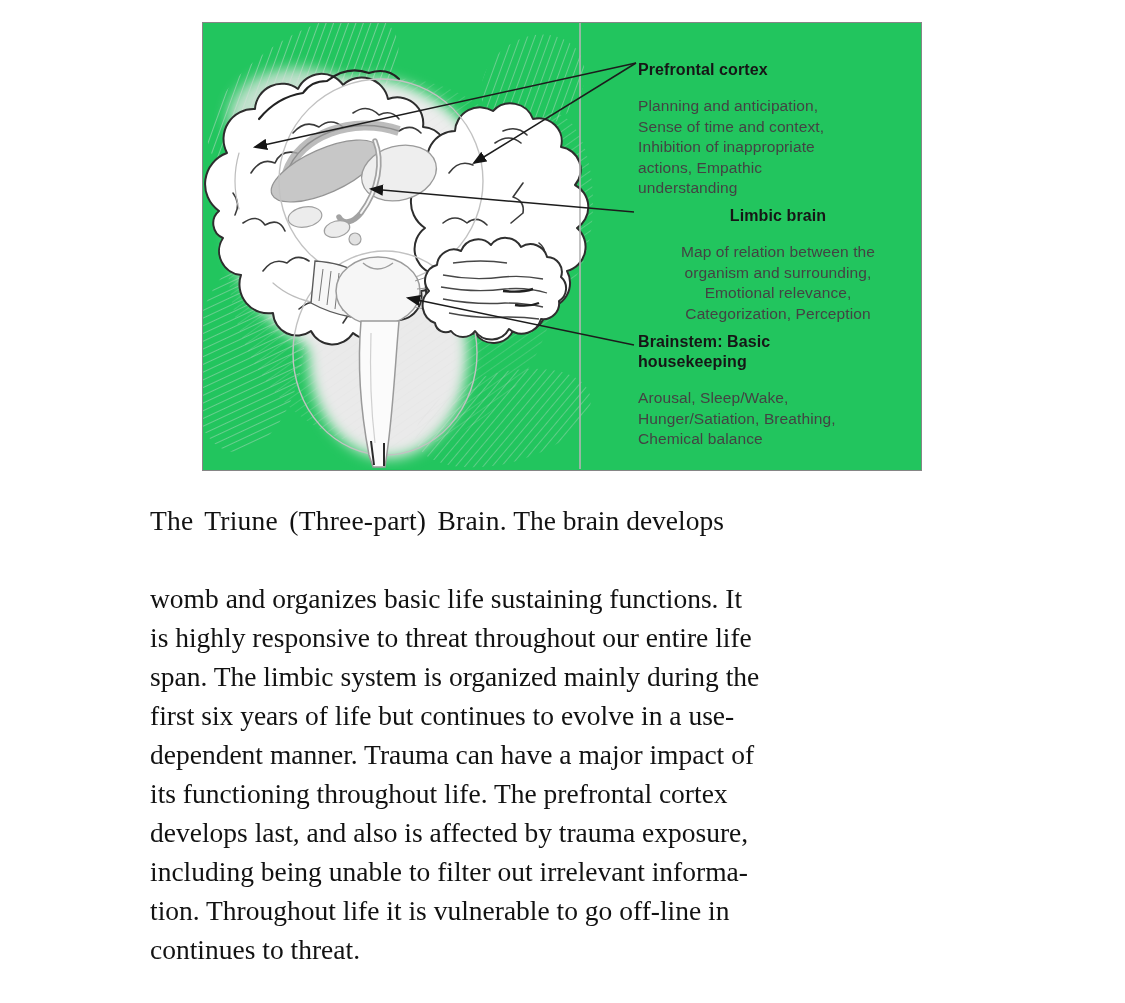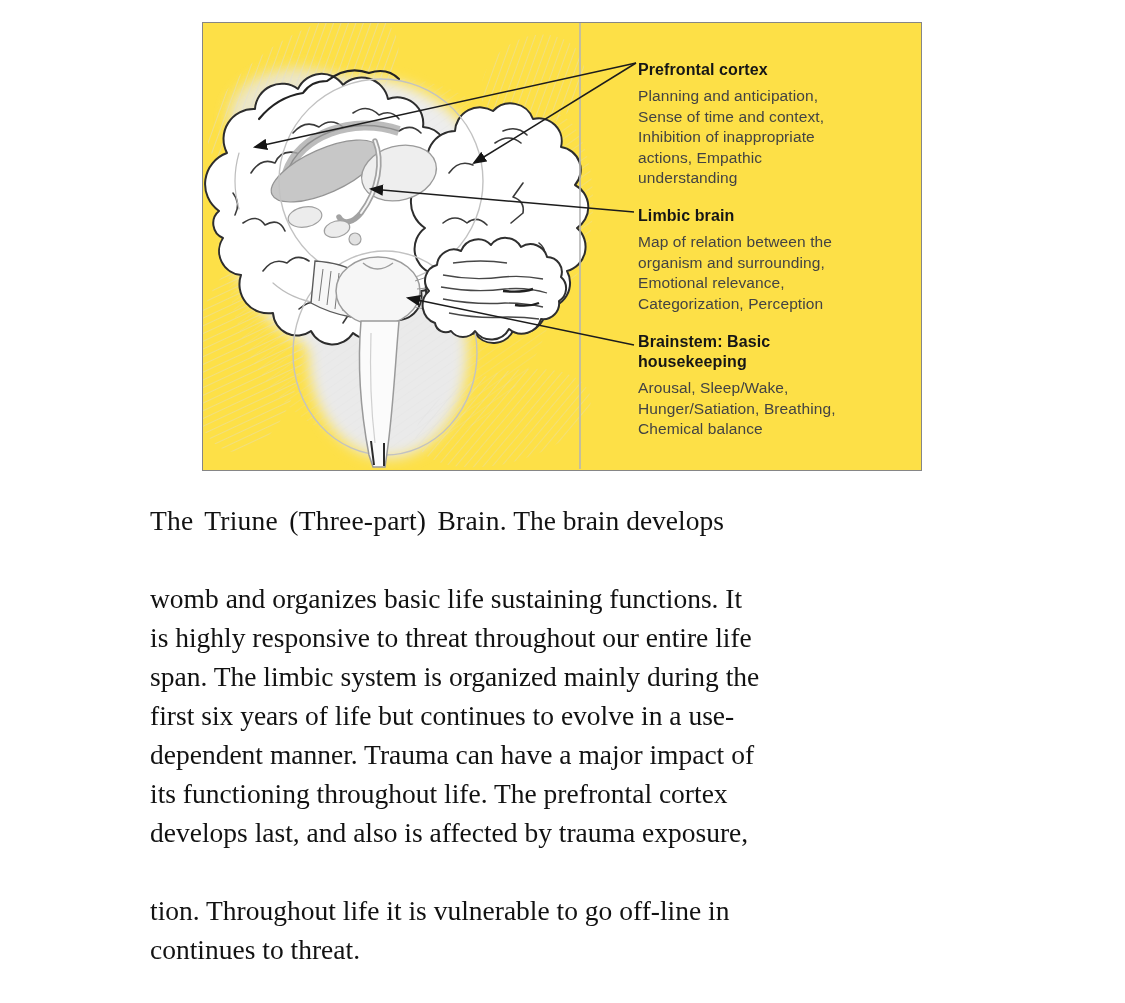--- a/index.html
+++ b/index.html
@@ -2,34 +2,34 @@
 <html><head>
 <meta charset="utf-8">
 <style>
   html,body{margin:0;padding:0;}
   body{
     width:1125px;height:1003px;position:relative;background:#ffffff;
     font-family:"Liberation Serif",serif;overflow:hidden;
   }
   .figure-box{
     position:absolute;left:202px;top:22px;width:720px;height:449px;
-    border:1.5px solid #868686;box-sizing:border-box;background:#fde047;
+    border:1.5px solid #868686;box-sizing:border-box;background:#22c55e;
   }
   .figure-box svg{position:absolute;left:0;top:0;width:717px;height:446px;display:block;}
   .fig-label{position:absolute;left:435px;width:280px;}
   .fig-label .ttl{
     margin:0;font-family:"Liberation Sans",sans-serif;font-weight:bold;
     font-size:16px;line-height:20px;color:#161616;letter-spacing:.1px;white-space:pre-line;
   }
   .fig-label .dsc{
-    margin:6px 0 0 0;font-family:"Liberation Sans",sans-serif;
+    margin:16px 0 0 0;font-family:"Liberation Sans",sans-serif;
     font-size:15.5px;line-height:20.5px;color:#434343;letter-spacing:.1px;white-space:pre-line;
   }
   .sec1{top:37px;}
-  .sec2{top:183px;}
+  .sec2{top:183px;text-align:center;}
   .sec3{top:309px;}
   .caption{
     position:absolute;left:150px;top:501px;width:850px;margin:0;
     font-size:27.5px;line-height:39px;color:#121212;
   }
   .caption b{font-weight:normal;word-spacing:.16em;letter-spacing:.2px;}
 </style>
 </head>
 <body>
 
@@ -187,15 +187,15 @@
 
 <p class="caption"><b>The Triune (Three-part) Brain.</b> <span>The brain develops</span><br>
 <br>
 <span>womb and organizes basic life sustaining functions. It</span><br>
 <span>is highly responsive to threat throughout our entire life</span><br>
 <span>span. The limbic system is organized mainly during the</span><br>
 <span>first six years of life but continues to evolve in a use-</span><br>
 <span>dependent manner. Trauma can have a major impact of</span><br>
 <span>its functioning throughout life. The prefrontal cortex</span><br>
 <span>develops last, and also is affected by trauma exposure,</span><br>
-<br>
+<span>including being unable to filter out irrelevant informa-</span><br>
 <span>tion. Throughout life it is vulnerable to go off-line in</span><br>
 <span>continues to threat.</span></p>
 
 </body></html>

